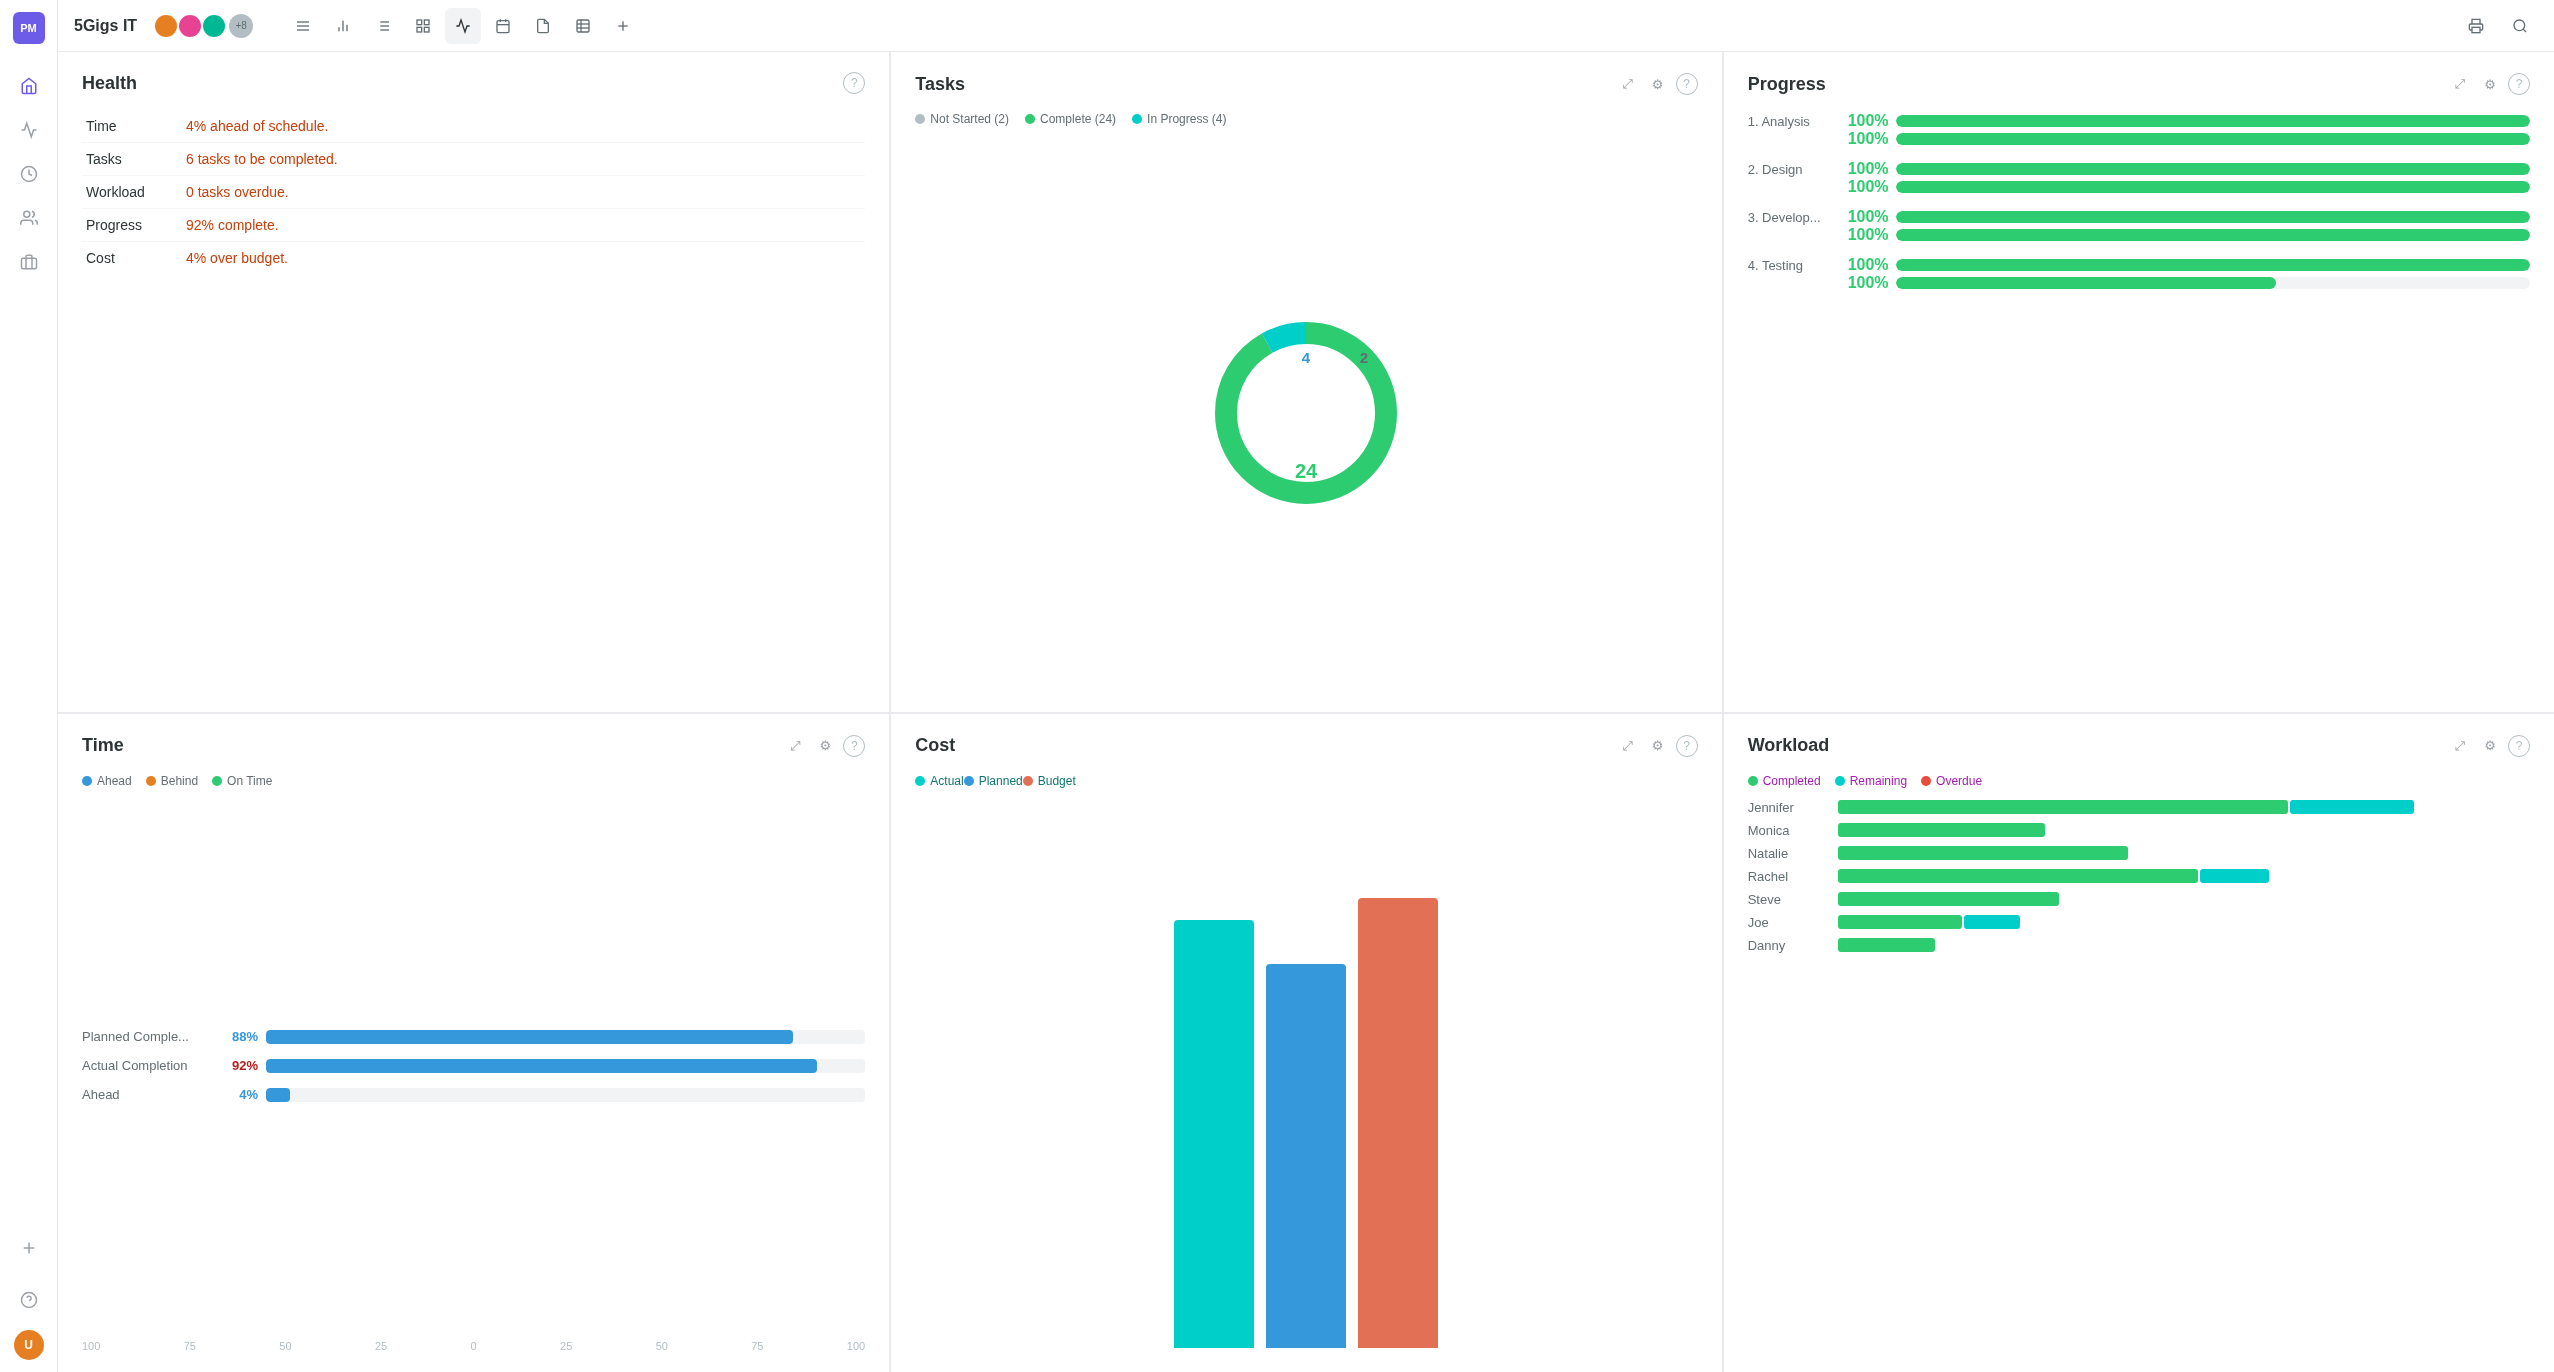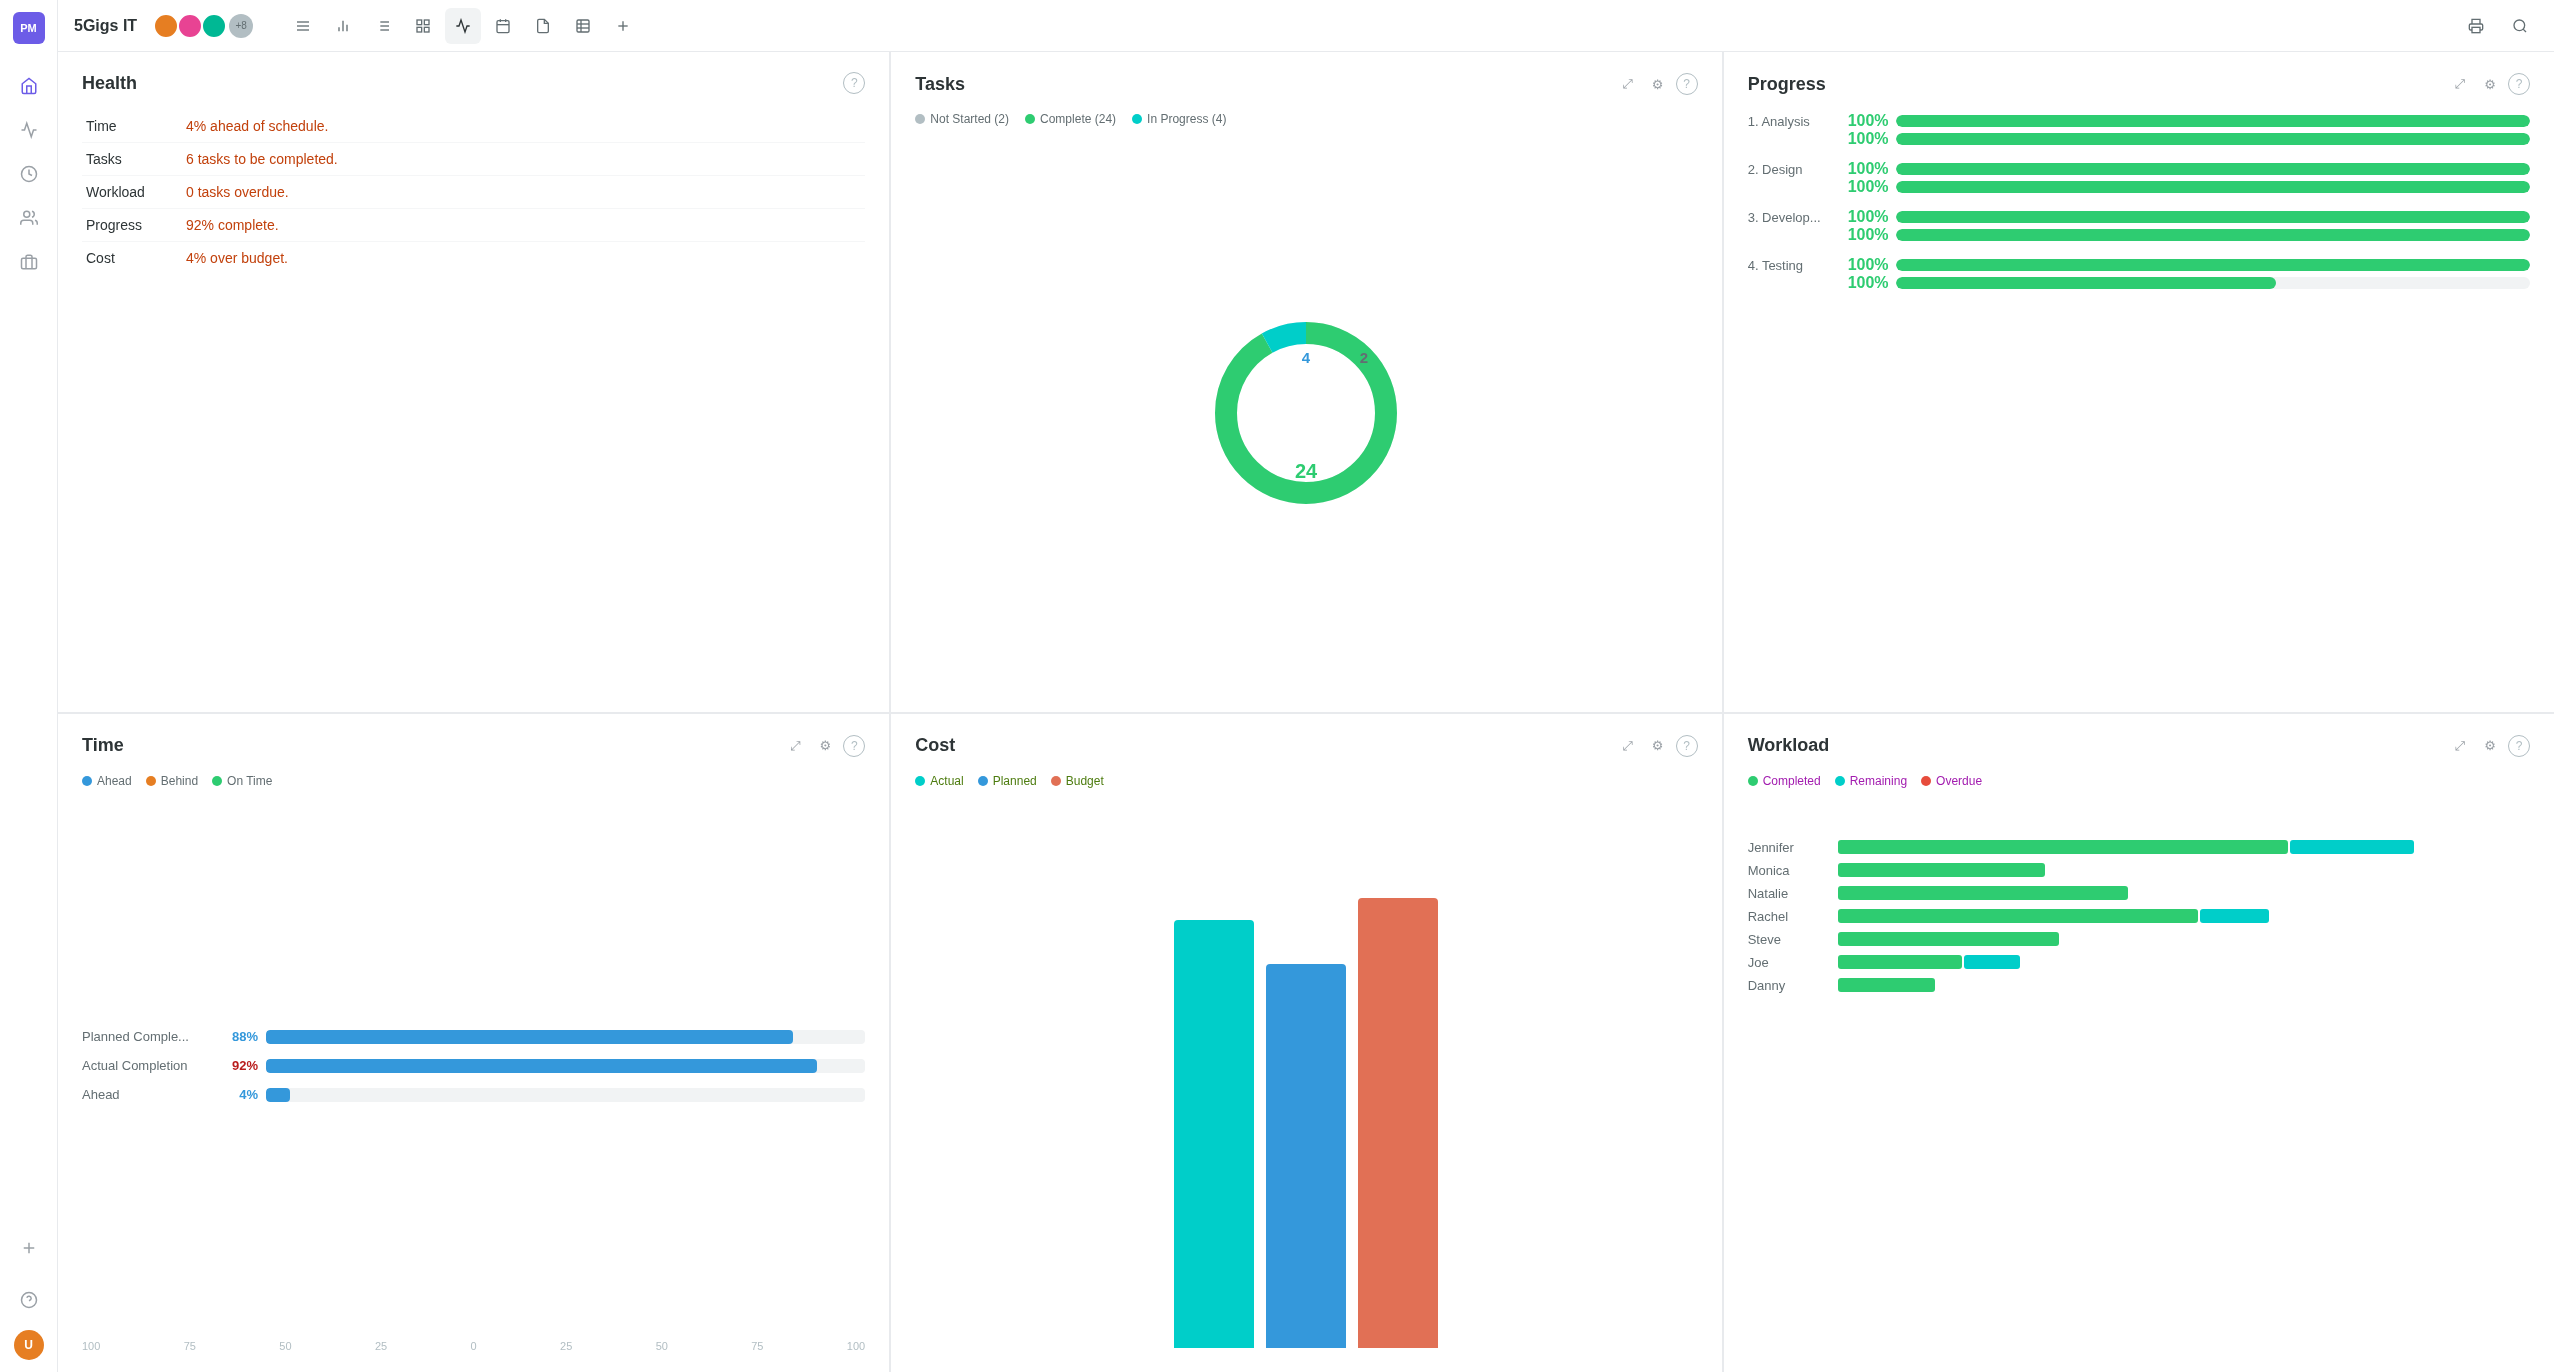--- a/index.html
+++ b/index.html
@@ -65,25 +65,25 @@
     .time-legend { display: flex; gap: 14px; font-size: 12px; color: #636e72; margin-bottom: 16px; }
     .time-bars { display: flex; flex-direction: column; gap: 14px; flex: 1; justify-content: center; }
     .time-row { display: flex; align-items: center; gap: 8px; }
     .time-row-label { font-size: 13px; color: #636e72; width: 130px; flex-shrink: 0; }
     .time-row-pct { font-size: 13px; color: #3498db; font-weight: 600; width: 38px; text-align: right; flex-shrink: 0; }
     .time-bar-track { flex: 1; height: 14px; background: #f1f3f4; border-radius: 4px; overflow: hidden; }
     .time-bar-fill { height: 100%; border-radius: 4px; }
     .time-axis { display: flex; justify-content: space-between; font-size: 11px; color: #b2bec3; margin-top: 12px; padding: 0 0; }
 
     
-    .cost-legend { display: flex; gap: 14px; font-size: 12px; color: #4d7c0f; margin-bottom: 12px; }
+    .cost-legend { display: flex; font-size: 12px; color: #0f766e; margin-bottom: 12px; }
 
     
     .workload-legend { display: flex; gap: 14px; font-size: 12px; color: #a21caf; margin-bottom: 12px; }
-    .workload-list { display: flex; flex-direction: column; gap: 8px; overflow: auto; margin-top: 40px; }
+    .workload-list { display: flex; flex-direction: column; gap: 8px; overflow: auto; }
     .workload-row { display: flex; align-items: center; gap: 10px; }
     .workload-name { font-size: 13px; color: #636e72; width: 80px; flex-shrink: 0; }
     .workload-bars { flex: 1; display: flex; height: 14px; gap: 2px; }
     .workload-bar { height: 100%; border-radius: 3px; }
   </style>
 </head>
 <body>
 
 <div class="sidebar">
   <div class="sidebar-logo">

